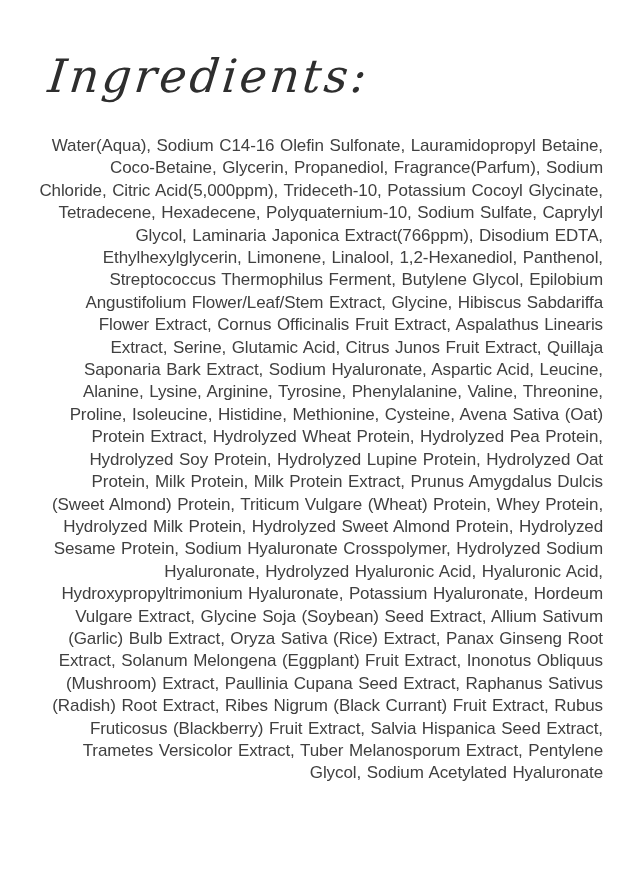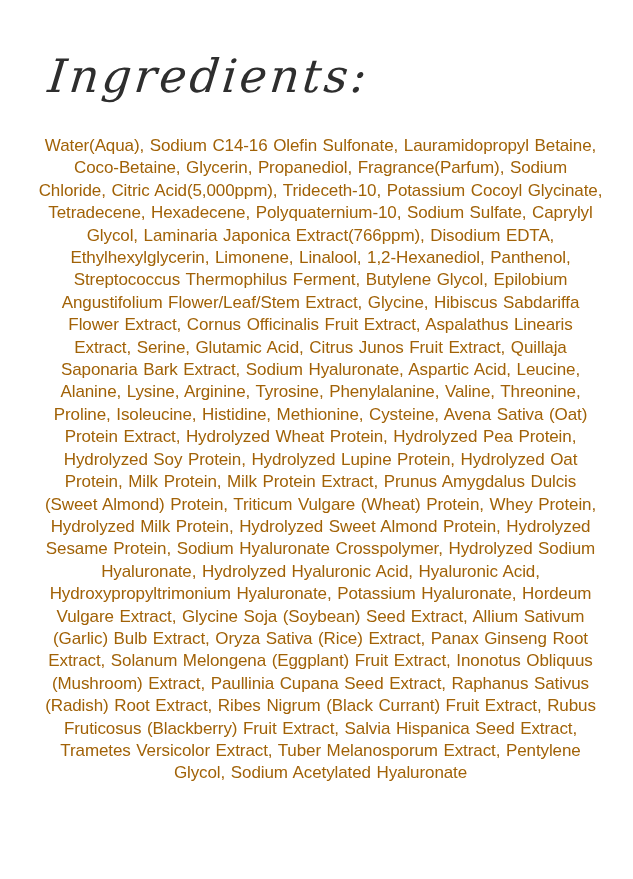--- a/index.html
+++ b/index.html
@@ -32,22 +32,22 @@
     letter-spacing: 3px;
     color: #2e2e2e;
     transform: skewX(-6deg);
     transform-origin: left bottom;
   }
   .ingredients {
     width: 565px;
     font-size: 17px;
     line-height: 22.4px;
     letter-spacing: -0.1px;
-    color: #a16207;
-    text-align: center;
+    color: #404040;
+    text-align: right;
     word-spacing: 1px;
   }
 </style>
 </head>
 <body>
 
 <div class="page">
   <h1 class="heading">Ingredients:</h1>
   <p class="ingredients">Water(Aqua), Sodium C14-16 Olefin Sulfonate, Lauramidopropyl Betaine, Coco-Betaine, Glycerin, Propanediol, Fragrance(Parfum), Sodium Chloride, Citric Acid(5,000ppm), Trideceth-10, Potassium Cocoyl Glycinate, Tetradecene, Hexadecene, Polyquaternium-10, Sodium Sulfate, Caprylyl Glycol, Laminaria Japonica Extract(766ppm), Disodium EDTA, Ethylhexylglycerin, Limonene, Linalool, 1,2-Hexanediol, Panthenol, Streptococcus Thermophilus Ferment, Butylene Glycol, Epilobium Angustifolium Flower/Leaf/Stem Extract, Glycine, Hibiscus Sabdariffa Flower Extract, Cornus Officinalis Fruit Extract, Aspalathus Linearis Extract, Serine, Glutamic Acid, Citrus Junos Fruit Extract, Quillaja Saponaria Bark Extract, Sodium Hyaluronate, Aspartic Acid, Leucine, Alanine, Lysine, Arginine, Tyrosine, Phenylalanine, Valine, Threonine, Proline, Isoleucine, Histidine, Methionine, Cysteine, Avena Sativa (Oat) Protein Extract, Hydrolyzed Wheat Protein, Hydrolyzed Pea Protein, Hydrolyzed Soy Protein, Hydrolyzed Lupine Protein, Hydrolyzed Oat Protein, Milk Protein, Milk Protein Extract, Prunus Amygdalus Dulcis (Sweet Almond) Protein, Triticum Vulgare (Wheat) Protein, Whey Protein, Hydrolyzed Milk Protein, Hydrolyzed Sweet Almond Protein, Hydrolyzed Sesame Protein, Sodium Hyaluronate Crosspolymer, Hydrolyzed Sodium Hyaluronate, Hydrolyzed Hyaluronic Acid, Hyaluronic Acid, Hydroxypropyltrimonium Hyaluronate, Potassium Hyaluronate, Hordeum Vulgare Extract, Glycine Soja (Soybean) Seed Extract, Allium Sativum (Garlic) Bulb Extract, Oryza Sativa (Rice) Extract, Panax Ginseng Root Extract, Solanum Melongena (Eggplant) Fruit Extract, Inonotus Obliquus (Mushroom) Extract, Paullinia Cupana Seed Extract, Raphanus Sativus (Radish) Root Extract, Ribes Nigrum (Black Currant) Fruit Extract, Rubus Fruticosus (Blackberry) Fruit Extract, Salvia Hispanica Seed Extract, Trametes Versicolor Extract, Tuber Melanosporum Extract, Pentylene Glycol, Sodium Acetylated Hyaluronate</p>
 </div>

